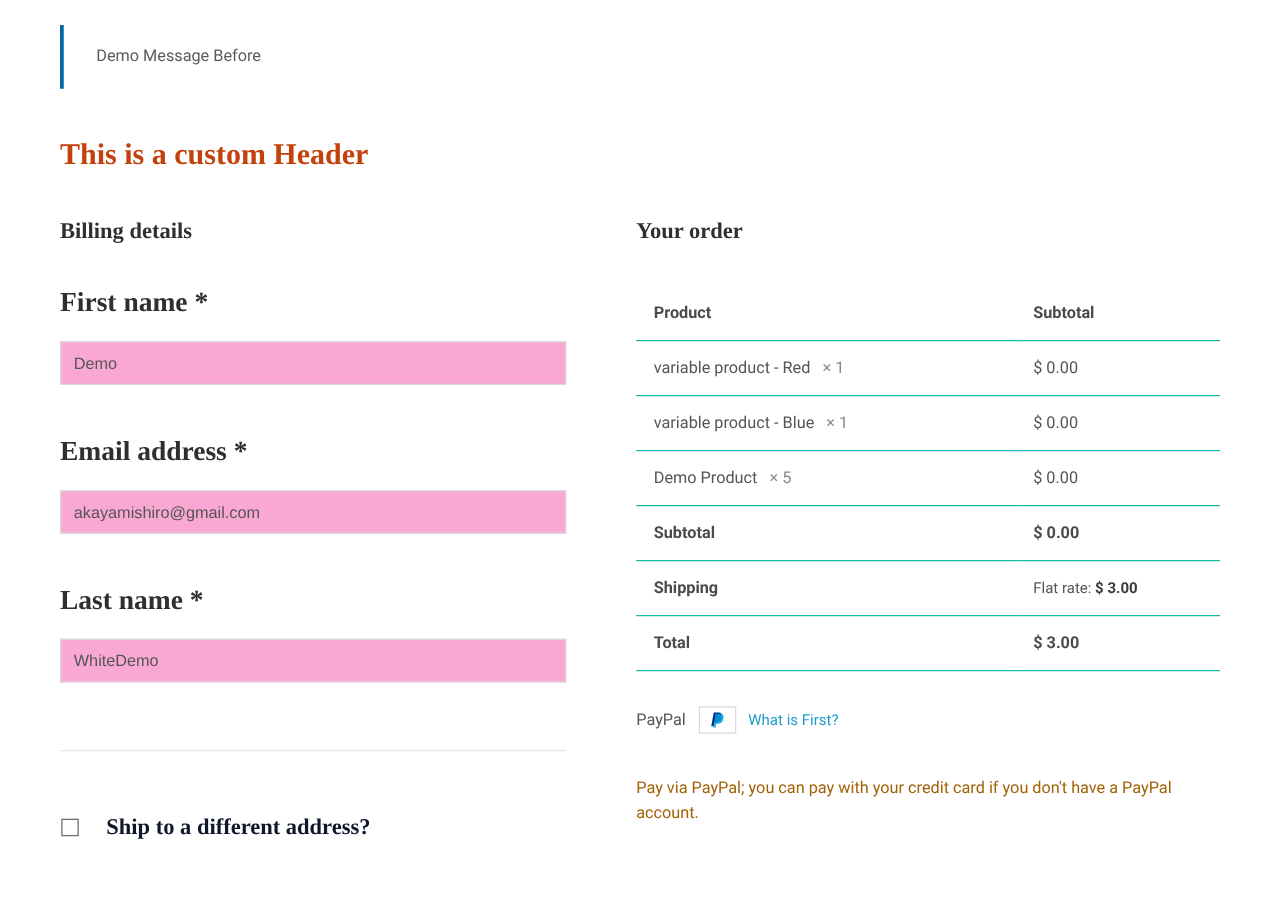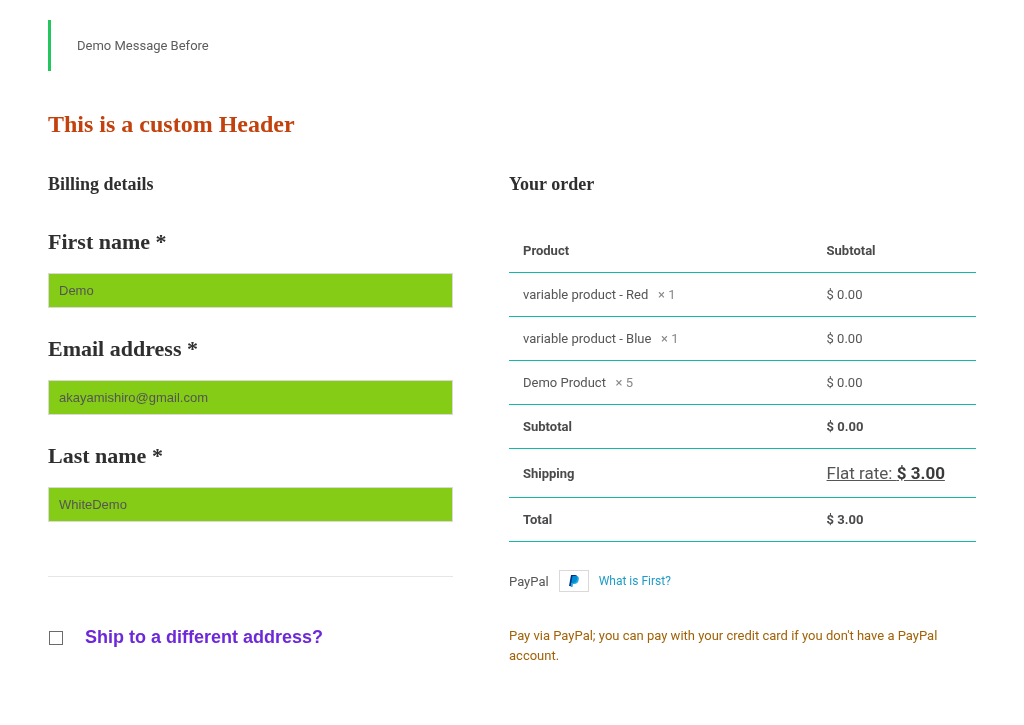--- a/index.html
+++ b/index.html
@@ -9,21 +9,21 @@
     }
     body {
       font-family: -apple-system, BlinkMacSystemFont, "Segoe UI", Roboto, Helvetica, Arial, sans-serif;
       background: #ffffff;
       color: #333333;
       font-size: 14px;
       padding: 20px 48px;
       width: 1024px;
     }
     .notice {
-      border-left: 3px solid #22c55e;
+      border-left: 3px solid #0369a1;
       padding: 18px 26px;
       margin-bottom: 40px;
       color: #5c5c5c;
       font-size: 13px;
     }
     .page-heading {
       font-family: Georgia, "Times New Roman", serif;
       font-weight: 700;
       color: #c2410c;
       font-size: 24px;
@@ -41,35 +41,35 @@
       flex: 1;
     }
     .section-heading {
       font-family: Georgia, "Times New Roman", serif;
       font-weight: 700;
       color: #2f2f2f;
       font-size: 18px;
       margin-bottom: 34px;
     }
     .field-block {
-      margin-bottom: 28px;
+      margin-bottom: 40px;
     }
     .field-label {
       font-family: Georgia, "Times New Roman", serif;
       font-weight: 700;
       color: #2f2f2f;
       font-size: 22px;
       margin-bottom: 18px;
       display: block;
     }
     .field-input {
       width: 100%;
       padding: 9px 10px;
       border: 1px solid #d9d9d9;
-      background: #84cc16;
+      background: #f9a8d4;
       font-size: 13px;
       color: #555;
     }
     hr.sep {
       border: none;
       border-top: 1px solid #e6e6e6;
       margin: 54px 0 50px 0;
     }
     .ship-row {
       display: flex;
@@ -78,23 +78,23 @@
     }
     .ship-checkbox {
       width: 14px;
       height: 14px;
       border: 1.5px solid #6b6b6b;
       background: #ffffff;
       flex-shrink: 0;
       margin-left: 1px;
     }
     .ship-label {
-      font-family: Liberation Sans, sans-serif;
-      font-weight: 700;
-      color: #6d28d9;
+      font-family: Liberation Serif, serif;
+      font-weight: 700;
+      color: #0f172a;
       font-size: 18px;
     }
 
     
     .order-table {
       width: 100%;
       border-collapse: collapse;
     }
     .order-table th, .order-table td {
       text-align: left;
@@ -109,23 +109,22 @@
       color: #4a4a4a;
     }
     .order-table .row-strong td {
       font-weight: 700;
       color: #4a4a4a;
     }
     .order-table .col-sub {
       width: 35%;
     }
     .shipping-val {
-      font-size: 17px;
-      color: #555;
-      text-decoration: underline;
+      font-size: 12px;
+      color: #555;
     }
     .shipping-val b {
       font-weight: 700;
       color: #3a3a3a;
     }
     .payment-row {
       display: flex;
       align-items: center;
       gap: 10px;
       margin-top: 28px;

